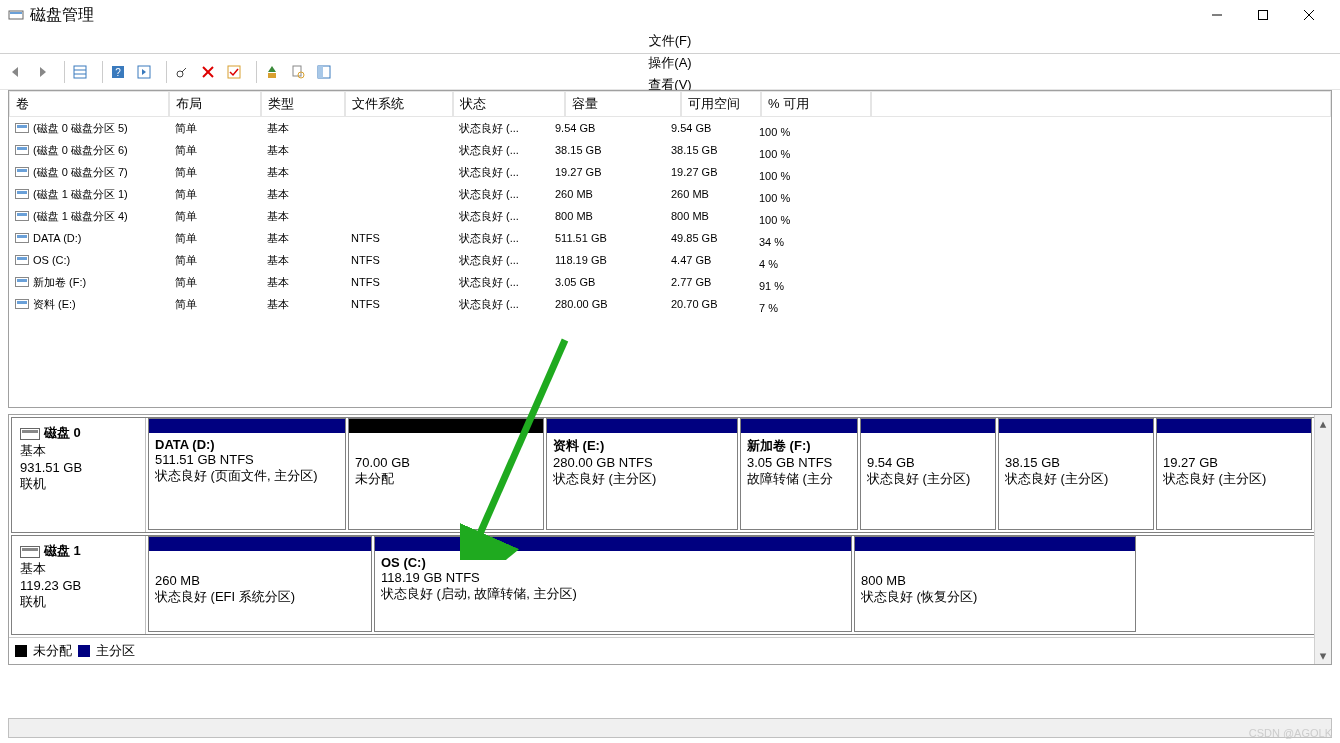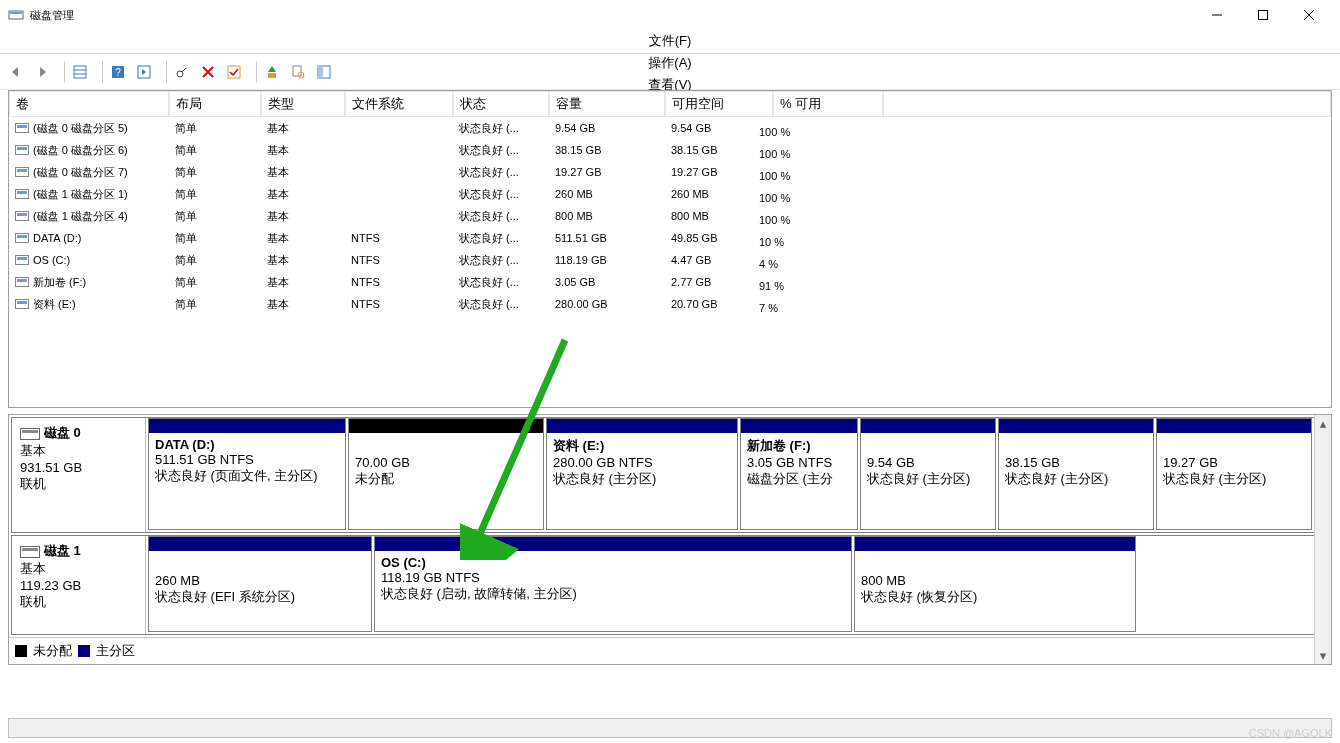--- a/index.html
+++ b/index.html
@@ -1,21 +1,21 @@
 <!DOCTYPE html>
 <html><head>
 <meta charset="utf-8">
 <style>
   * { box-sizing: border-box; margin: 0; padding: 0; }
   html, body { width: 1340px; height: 743px; font-family: "Microsoft YaHei", "Segoe UI", sans-serif; font-size: 13px; color: #000; background: #fff; overflow: hidden; }
 
   
   .titlebar { height: 30px; display: flex; align-items: center; padding: 0 8px; }
   .titlebar .icon { width: 16px; height: 16px; margin-right: 6px; }
-  .titlebar .title { flex: 1; font-size: 11px; }
+  .titlebar .title { flex: 1; font-size: 16px; }
   .win-controls { display: flex; }
   .win-btn { width: 46px; height: 30px; display: flex; align-items: center; justify-content: center; }
   .win-btn svg { width: 10px; height: 10px; }
 
   
   .menubar { height: 24px; display: flex; align-items: center; padding: 0 8px; border-bottom: 1px solid #d0d0d0; flex-direction: column; }
   .menubar .menuitem { padding: 2px 10px; font-size: 13px; }
 
   
   .toolbar { height: 36px; display: flex; align-items: center; padding: 2px 4px; border-bottom: 1px solid #e5e5e5; gap: 2px; }
@@ -26,23 +26,23 @@
   .main { position: relative; height: 648px; padding: 0 8px; }
 
   
   .vol-table { border: 1px solid #a0a0a0; position:relative; }
   .vol-header { display: flex; background: #fff; border-bottom: 0; }
   .vol-header .col { border: 1px solid #e5e5e5; background: #fff; padding: 3px 6px; font-size: 13px; overflow: hidden; white-space: nowrap;}
   .col.c0 { width: 160px; }
   .col.c1 { width: 92px; }
   .col.c2 { width: 84px; }
   .col.c3 { width: 108px; }
-  .col.c4 { width: 96px; }
+  .col.c4 { width: 112px; }
   .col.c5 { width: 116px; }
-  .col.c6 { width: 108px; }
+  .col.c6 { width: 80px; }
   .col.c7 { width: 110px; }
   .col.c8 { flex: 1; }
   .vol-body { height: 290px; overflow: hidden; background: #fff; }
   .vol-row { display: flex; height: 22px; align-items: center; font-size: 11px; white-space: nowrap; }
   .vol-row .cell { padding: 0 6px; overflow: hidden; text-overflow: ellipsis; }
   .cell.c0 { width: 160px; display:flex; align-items:center; gap:4px;}
   .cell.c1 { width: 92px; }
   .cell.c2 { width: 84px; }
   .cell.c3 { width: 108px; }
   .cell.c4 { width: 96px; }
@@ -282,21 +282,21 @@
           <div class="cell c0">
             <span class="diskicon"></span>
             <span>DATA (D:)</span>
           </div>
           <div class="cell c1">简单</div>
           <div class="cell c2">基本</div>
           <div class="cell c3">NTFS</div>
           <div class="cell c4">状态良好 (...</div>
           <div class="cell c5">511.51 GB</div>
           <div class="cell c6">49.85 GB</div>
-          <div class="cell c7">10 %</div>
+          <div class="cell c7">34 %</div>
         </div>
         <div class="vol-row">
           <div class="cell c0">
             <span class="diskicon"></span>
             <span>OS (C:)</span>
           </div>
           <div class="cell c1">简单</div>
           <div class="cell c2">基本</div>
           <div class="cell c3">NTFS</div>
           <div class="cell c4">状态良好 (...</div>
@@ -365,21 +365,21 @@
               <div class="t">资料  (E:)</div>
               <div class="s">280.00 GB NTFS</div>
               <div class="st">状态良好 (主分区)</div>
             </div>
           </div>
           <div class="part" style="width: 118px;">
             <div class="bar navy"></div>
             <div class="body">
               <div class="t">新加卷  (F:)</div>
               <div class="s">3.05 GB NTFS</div>
-              <div class="st">磁盘分区 (主分</div>
+              <div class="st">故障转储 (主分</div>
             </div>
           </div>
           <div class="part" style="width: 136px;">
             <div class="bar navy"></div>
             <div class="body">
               <div style="height:18px"></div>
               <div class="s">9.54 GB</div>
               <div class="st">状态良好 (主分区)</div>
             </div>
           </div>

